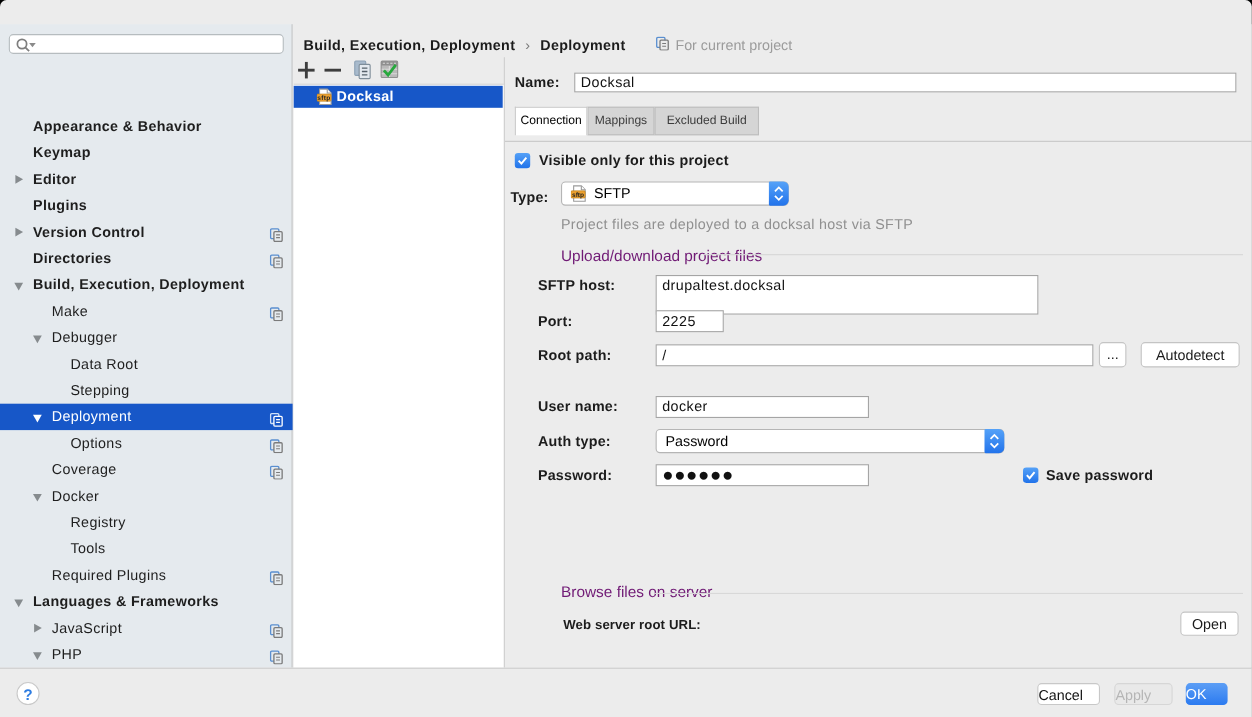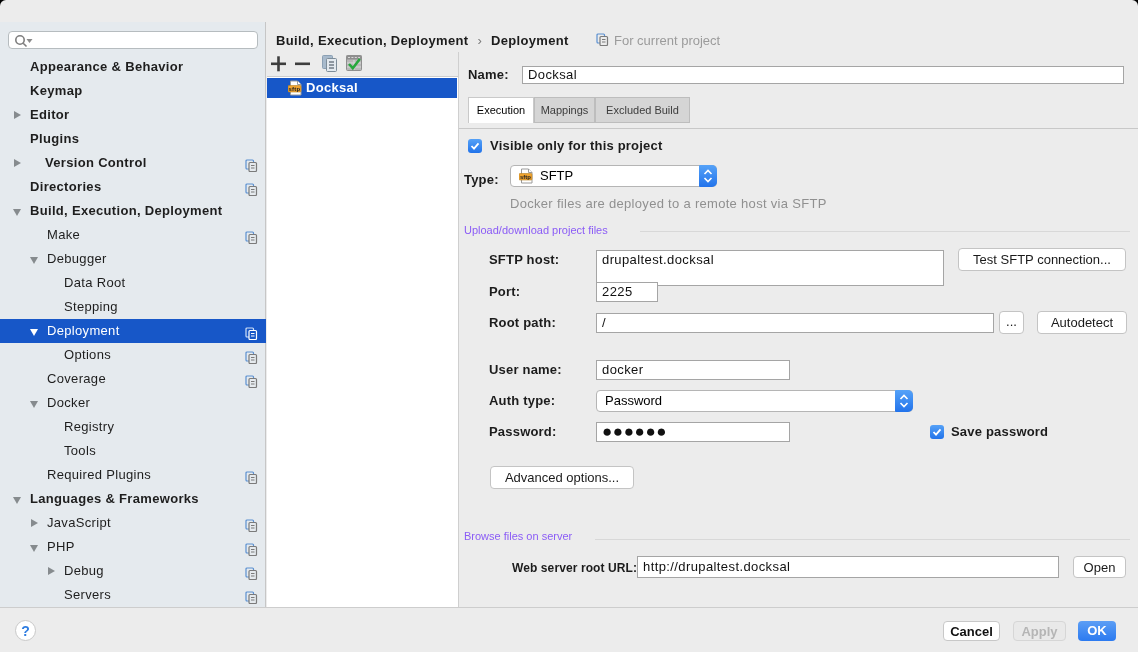--- a/index.html
+++ b/index.html
@@ -19,21 +19,21 @@
 .title { position:absolute; top:0; left:0; width:100%; height:22px; line-height:22px;
   text-align:center; font-size:13px; color:#434343; }
 
 
 .sidebar { position:absolute; left:0; top:22px; width:266px; height:585px;
   background:#e5eaee; border-right:1px solid #c6c6c6; }
 .search { position:absolute; left:8px; top:9px; width:250px; height:18px;
   background:#fff; border:1px solid #b6bcbf; border-radius:4px; }
 .tree { position:absolute; left:0; top:33px; width:266px; }
 .trow { position:absolute; left:0; width:266px; height:24px; line-height:24px;
-  font-size:13px; color:#1e1e1e; white-space:nowrap; letter-spacing:0.32px; }
+  font-size:13px; color:#1e1e1e; white-space:nowrap; letter-spacing:0.32px;margin-top:48px; }
 .trow b { font-weight:bold; }
 .trow .txt { position:absolute; top:0; }
 .trow.sel { background:#1757c8; color:#fff; }
 .arr-r { position:absolute; top:8px; width:0; height:0;
   border-left:7px solid #868b8e; border-top:4.5px solid transparent; border-bottom:4.5px solid transparent; }
 .arr-d { position:absolute; top:10px; width:0; height:0;
   border-top:7px solid #868b8e; border-left:4.5px solid transparent; border-right:4.5px solid transparent; }
 .trow.sel .arr-d { border-top-color:#fff; }
 .ric { position:absolute; right:8px; top:5px; }
 
@@ -60,30 +60,30 @@
 .tab.on { background:#fff; border:1px solid #c9c9c9; border-bottom:none; color:#000; z-index:2; }
 .tab.off { background:#d5d5d5; border:1px solid #bdbdbd; }
 .tabline { position:absolute; left:0; top:106px; width:679px; height:1px; background:#c8c8c8; }
 .chk { position:absolute; width:14px; height:14px; border-radius:3px;
   background:linear-gradient(#55a1f7,#2173ea); }
 .chk svg { position:absolute; left:1px; top:1px; }
 .combo { position:absolute; background:#fff; border:1px solid #b5b5b5; border-radius:4px; }
 .combo .stp { position:absolute; right:-1px; top:-1px; width:18px; height:22px;
   border-radius:1px 5px 5px 1px; background:linear-gradient(#55a2f8,#2273eb); }
 .hint { position:absolute; font-size:13px; color:#909090; letter-spacing:0.3px; }
-.sect { position:absolute; font-size:11px; color:#8b5cf6; }
+.sect { position:absolute; font-size:14px; color:#701a75;margin-left:46px; }
 .sline { position:absolute; height:1px; background:#d8d8d8; }
 
 
 .bottombar { position:absolute; left:0; top:607px; width:1138px; height:45px; background:#ececec; border-top:1px solid #cdcdcd; z-index:7; }
 .help { position:absolute; left:15px; top:12px; width:21px; height:21px; border-radius:50%;
   background:#fff; border:1px solid #c9c9c9; color:#2f7de1; font-size:14px; font-weight:bold;
   text-align:center; line-height:20px; }
 .bbtn { position:absolute; top:13px; height:20px; border-radius:4px; font-size:13px;
-  text-align:center; line-height:19px;font-weight:bold; }
+  line-height:19px; }
 </style>
 </head>
 <body>
 <div class="win">
 
   <div class="sidebar">
     <div class="search">
       <svg width="22" height="14" style="position:absolute;left:5px;top:2px">
         <circle cx="6" cy="6" r="4.2" fill="none" stroke="#7e7e7e" stroke-width="1.6"></circle>
         <line x1="9.2" y1="9.2" x2="12.5" y2="12.5" stroke="#7e7e7e" stroke-width="1.6"></line>
@@ -99,21 +99,21 @@
         </div>
         <div class="trow" style="top:48px">
           <span class="arr-r" style="left:14px"></span>
           <span class="txt" style="left:30px"><b>Editor</b></span>
         </div>
         <div class="trow" style="top:72px">
           <span class="txt" style="left:30px"><b>Plugins</b></span>
         </div>
         <div class="trow" style="top:96px">
           <span class="arr-r" style="left:14px"></span>
-          <span class="txt" style="left:45px"><b>Version Control</b></span>
+          <span class="txt" style="left:30px"><b>Version Control</b></span>
           <span class="ric"><svg width="13" height="13" viewBox="0 0 13 13">
  <rect x="1" y="1" width="7.5" height="9" rx="1" fill="none" stroke="#5a8fd0" stroke-width="1.2"></rect>
  <rect x="4" y="3.5" width="7.5" height="9" rx="1" fill="#e5eaee" stroke="#7b7b7b" stroke-width="1.2"></rect>
  <line x1="6" y1="6.5" x2="9.5" y2="6.5" stroke="#7b7b7b" stroke-width="1"></line>
  <line x1="6" y1="9" x2="9.5" y2="9" stroke="#7b7b7b" stroke-width="1"></line>
 </svg></span>
         </div>
         <div class="trow" style="top:120px">
           <span class="txt" style="left:30px"><b>Directories</b></span>
           <span class="ric"><svg width="13" height="13" viewBox="0 0 13 13">
@@ -286,21 +286,21 @@
       <span style="margin-left:39px">Docksal</span>
     </div>
   </div>
   <div class="vline"></div>
 
   <div class="form">
 
     <div class="label" style="left:9px;top:46px">Name:</div>
     <div class="field" style="left:63px;top:44px;width:602px;height:18px;line-height:16px">Docksal</div>
 
-    <div class="tab on" style="left:9px;width:66px;top:75px;line-height:25px">Execution</div>
+    <div class="tab on" style="left:9px;width:66px;top:75px;line-height:25px">Connection</div>
     <div class="tab off" style="left:75px;width:61px;top:75px;line-height:24px">Mappings</div>
     <div class="tab off" style="left:136px;width:95px;top:75px;line-height:24px">Excluded Build</div>
     <div class="tabline"></div>
 
     <div class="chk" style="left:9px;top:117px">
       <svg width="12" height="12">
           <polyline points="2.5,6 5,8.7 9.5,3.3" fill="none" stroke="#fff" stroke-width="1.8"></polyline>
         </svg>
     </div>
     <div class="label" style="left:31px;top:117px">Visible only for this project</div>
@@ -312,28 +312,27 @@
         <path d="M9.5 1 L9.5 4.5 L13 4.5" fill="#fff" stroke="#9b9b9b"></path>
         <rect x="0" y="5.5" width="13" height="6.5" rx="1" fill="#efa32f" stroke="#b97f1f" stroke-width="0.6"></rect>
         <text x="6.5" y="10.8" font-size="6" font-weight="bold" fill="#222" text-anchor="middle" font-family="Liberation Sans">sftp</text>
       </svg>
       <span style="position:absolute;left:29px;top:2px;font-size:13px">SFTP</span>
       <div class="stp"><svg width="18" height="22">
         <path d="M5.5 9 L9 5.4 L12.5 9" fill="none" stroke="#fff" stroke-width="1.6"></path>
         <path d="M5.5 13 L9 16.6 L12.5 13" fill="none" stroke="#fff" stroke-width="1.6"></path>
       </svg></div>
     </div>
-    <div class="hint" style="left:51px;top:174px">Docker files are deployed to a remote host via SFTP</div>
+    <div class="hint" style="left:51px;top:174px">Project files are deployed to a docksal host via SFTP</div>
 
     <div class="sect" style="left:5px;top:202px">Upload/download project files</div>
     <div class="sline" style="left:181px;top:209px;width:490px"></div>
 
     <div class="label" style="left:30px;top:231px">SFTP host:</div>
     <div class="field" style="left:137px;top:228px;width:348px;height:36px;line-height:18px">drupaltest.docksal</div>
-    <div class="btn" style="left:499px;top:226px;width:168px;height:23px;line-height:22px">Test SFTP connection...</div>
 
     <div class="label" style="left:30px;top:263px">Port:</div>
     <div class="field" style="left:137px;top:260px;width:62px;height:20px;line-height:18px">2225</div>
 
     <div class="label" style="left:30px;top:294px">Root path:</div>
     <div class="field" style="left:137px;top:291px;width:398px;height:20px;line-height:18px">/</div>
     <div class="btn" style="left:540px;top:289px;width:25px;height:23px;line-height:20px">...</div>
     <div class="btn" style="left:578px;top:289px;width:90px;height:23px;line-height:22px">Autodetect</div>
 
     <div class="label" style="left:30px;top:341px">User name:</div>
@@ -350,27 +349,25 @@
 
     <div class="label" style="left:30px;top:403px">Password:</div>
     <div class="field" style="left:137px;top:400px;width:194px;height:20px;font-size:17px;letter-spacing:0.6px;line-height:17px">●●●●●●</div>
     <div class="chk" style="left:471px;top:403px">
       <svg width="12" height="12">
           <polyline points="2.5,6 5,8.7 9.5,3.3" fill="none" stroke="#fff" stroke-width="1.8"></polyline>
         </svg>
     </div>
     <div class="label" style="left:492px;top:403px">Save password</div>
 
-    <div class="btn" style="left:31px;top:444px;width:144px;height:23px;line-height:22px">Advanced options...</div>
 
     <div class="sect" style="left:5px;top:508px">Browse files on server</div>
     <div class="sline" style="left:136px;top:517px;width:535px"></div>
 
     <div class="label" style="left:53px;top:539px;font-size:12px;letter-spacing:0.1px">Web server root URL:</div>
-    <div class="field" style="left:178px;top:534px;width:422px;height:22px;line-height:19px">http://drupaltest.docksal</div>
     <div class="btn" style="left:614px;top:534px;width:53px;height:22px;line-height:21px">Open</div>
   </div>
 
   <div class="bottombar">
     <div class="help">?</div>
     <div class="bbtn" style="left:943px;width:57px;background:#fff;border:1px solid #c8c8c8;color:#111">Cancel</div>
     <div class="bbtn" style="left:1013px;width:53px;background:#e9e9e9;border:1px solid #d6d6d6;color:#b5b5b5">Apply</div>
     <div class="bbtn" style="left:1078px;width:38px;background:linear-gradient(#5c9ef5,#2b7af0);color:#fff">OK</div>
   </div>
 </div>

